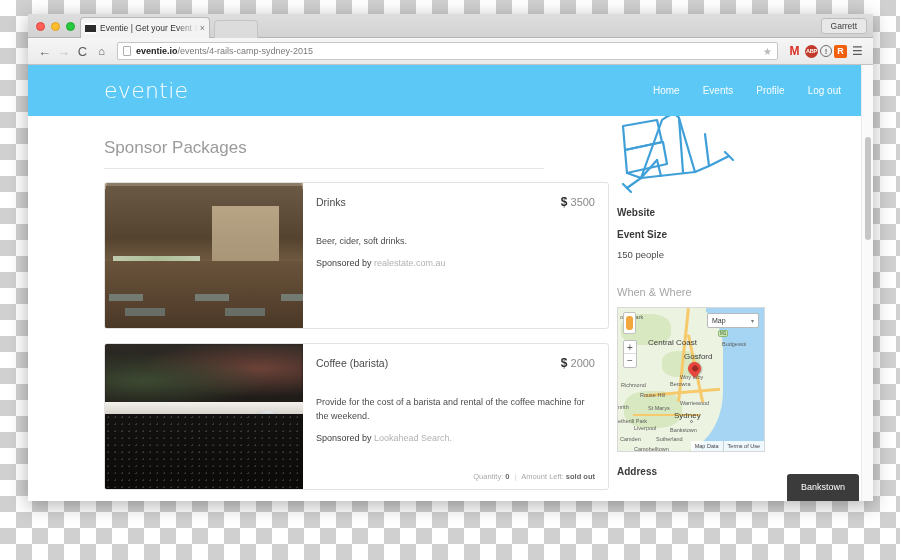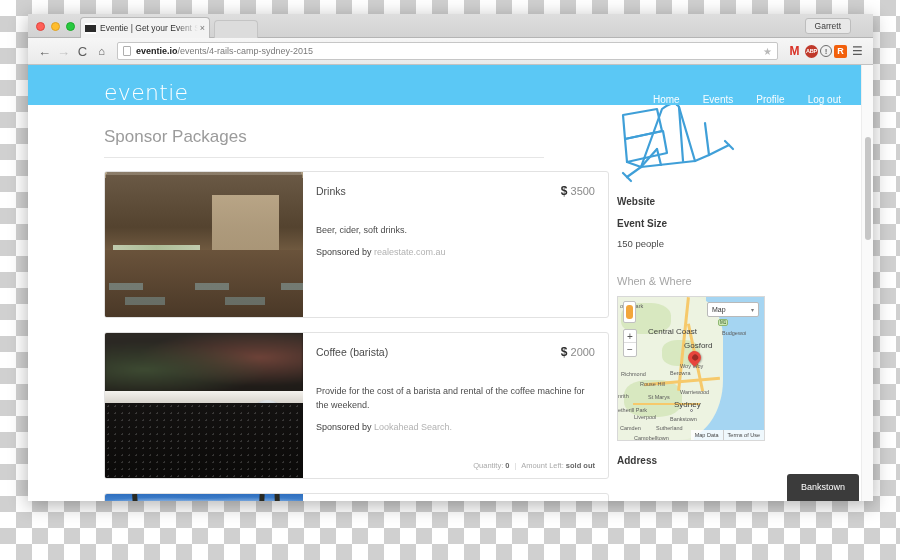--- a/index.html
+++ b/index.html
@@ -62,21 +62,21 @@
             mask-image: linear-gradient(to right, #000 78%, transparent 100%);
   }
   .tab-close { font-size: 9px; color: #777; flex: 0 0 auto; padding-left: 2px; }
   .tab-ghost {
     position: absolute; left: 186px; top: 6px;
     width: 44px; height: 18px;
     background: #dcdcdc; border: 1px solid #c4c4c4; border-bottom: none;
     border-radius: 4px 4px 0 0;
   }
   .profile-chip {
-    position: absolute; right: 22px; top: 4px;
+    position: absolute; right: 6px; top: 4px;
     padding: 2px 9px;
     font-size: 8.5px; color: #3c3c3c;
     background: #e8e8e8; border: 1px solid #bdbdbd;
     border-radius: 3px;
   }
 
   
   .toolbar {
     height: 27px;
     background: linear-gradient(#f6f6f6, #eaeaea);
@@ -117,22 +117,22 @@
               font-size: 8px; color: #6d6d6d; font-weight: bold; }
   .ext.rdio { background: #f2600c; color: #fff; width: 13px; height: 13px; border-radius: 2px;
               font-size: 9px; font-weight: bold; }
   .ext.menu { color: #5a5a5a; font-size: 12px; }
 
   
   .viewport { position: relative; height: 436px; background: #fff; overflow: hidden; }
 
   
   .site-header {
-    height: 40px; background: #5bc8f5;
-    display: flex; align-items: flex-end;
+    height: 51px; background: #5bc8f5;
+    display: flex; align-items: center;
     padding: 0 32px 0 76px;
   }
   .logo { font-size: 22px; color: #ffffff; font-weight: 300; letter-spacing: 0.3px;
           font-family: "DejaVu Sans", sans-serif; }
   .site-nav { margin-left: auto; display: flex; gap: 23px; }
   .site-nav a { font-size: 10px; color: #ffffff; text-decoration: none; opacity: 0.96; }
 
   
   .page-body { display: flex; padding: 0 0 0 76px; position: relative; }
   .col-main { width: 505px; flex: 0 0 auto; padding-top: 22px; }

